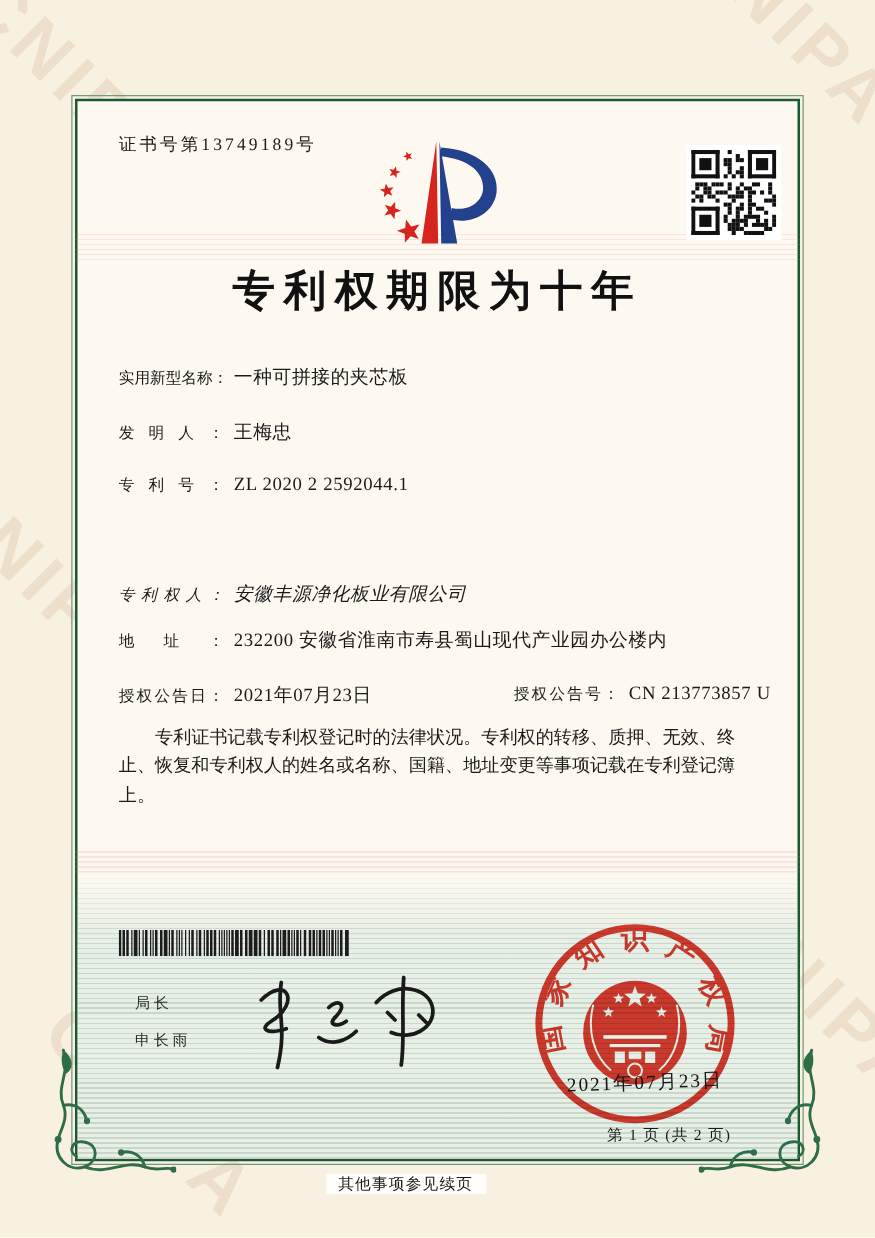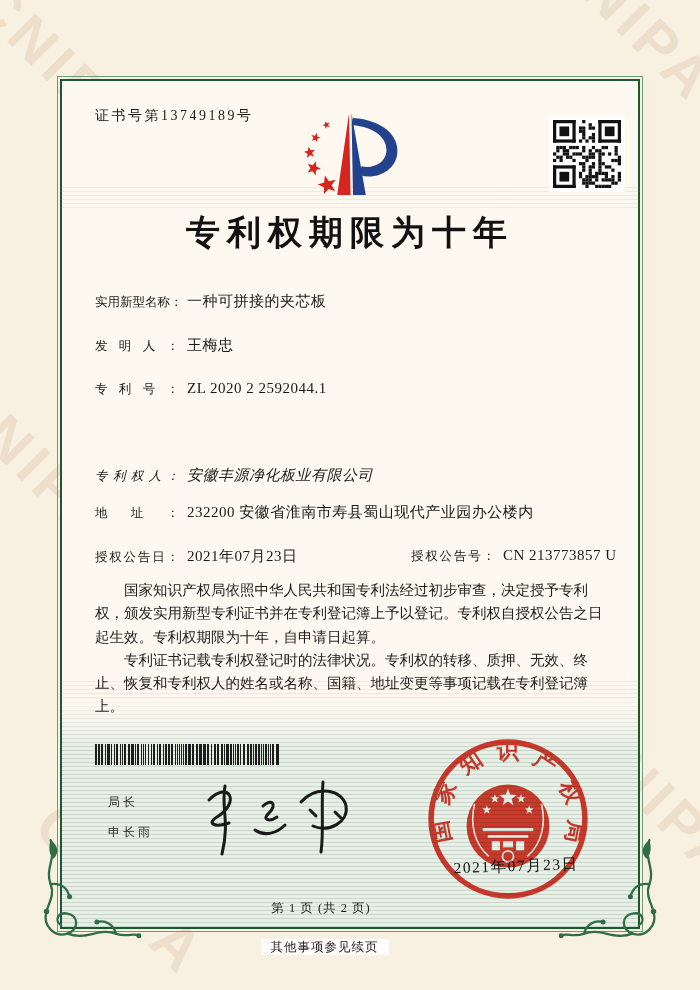--- a/index.html
+++ b/index.html
@@ -48,21 +48,21 @@
 
   
   .barcode{position:absolute;left:95px;top:744px;}
   .signer{position:absolute;left:108px;top:787px;
           font-family:"Liberation Sans","DejaVu Sans",sans-serif;
           font-size:12px;letter-spacing:3px;color:#2a2a2a;line-height:30px;}
   .signature{position:absolute;left:195px;top:770px;}
   .seal{position:absolute;left:422px;top:733px;mix-blend-mode:multiply;opacity:.95;}
   .seal-date{position:absolute;left:424px;top:856px;width:184px;text-align:center;
              font-size:15.5px;letter-spacing:1.5px;color:#151515;transform:rotate(-2deg);}
-  .page-num{position:absolute;left:57px;top:900px;width:528px;text-align:center;
+  .page-num{position:absolute;left:57px;top:900px;width:528px;text-align:right;
             font-size:12.5px;letter-spacing:1px;}
   .footer-note{position:absolute;left:0;top:939px;width:649px;text-align:center;
                font-size:12.5px;letter-spacing:1px;}
   .footer-note span{background:rgba(255,255,255,.9);padding:1px 10px;}
   .flourish{position:absolute;pointer-events:none;}
 </style>
 </head>
 <body>
 
 <div class="page">
@@ -286,21 +286,20 @@
     <span class="f-label">地址：</span><span class="f-value">232200 安徽省淮南市寿县蜀山现代产业园办公楼内</span>
   </div>
   <div class="row" style="top:547px;">
     <span class="f-label">授权公告日：</span><span class="f-value">2021年07月23日</span>
     <span class="grant-col2">
       <span class="f-label">授权公告号：</span><span class="f-value">CN 213773857 U</span>
     </span>
   </div>
 
   <div class="body-text">
-    <p>国家知识产权局依照中华人民共和国专利法经过初步审查，决定授予专利权，颁发实用新型专利证书并在专利登记簿上予以登记。专利权自授权公告之日起生效。专利权期限为十年，自申请日起算。</p>
     <p>专利证书记载专利权登记时的法律状况。专利权的转移、质押、无效、终止、恢复和专利权人的姓名或名称、国籍、地址变更等事项记载在专利登记簿上。</p>
   </div>
 
   <svg class="barcode" id="barcode-svg" width="190" height="21" viewBox="0 0 190 21">
       <rect x="0" y="0" width="2" height="21" fill="#1c1c1c"></rect>
       <rect x="3" y="0" width="2" height="21" fill="#1c1c1c"></rect>
       <rect x="6" y="0" width="2" height="21" fill="#1c1c1c"></rect>
       <rect x="10" y="0" width="1" height="21" fill="#1c1c1c"></rect>
       <rect x="12" y="0" width="3" height="21" fill="#1c1c1c"></rect>
       <rect x="16" y="0" width="1" height="21" fill="#1c1c1c"></rect>

